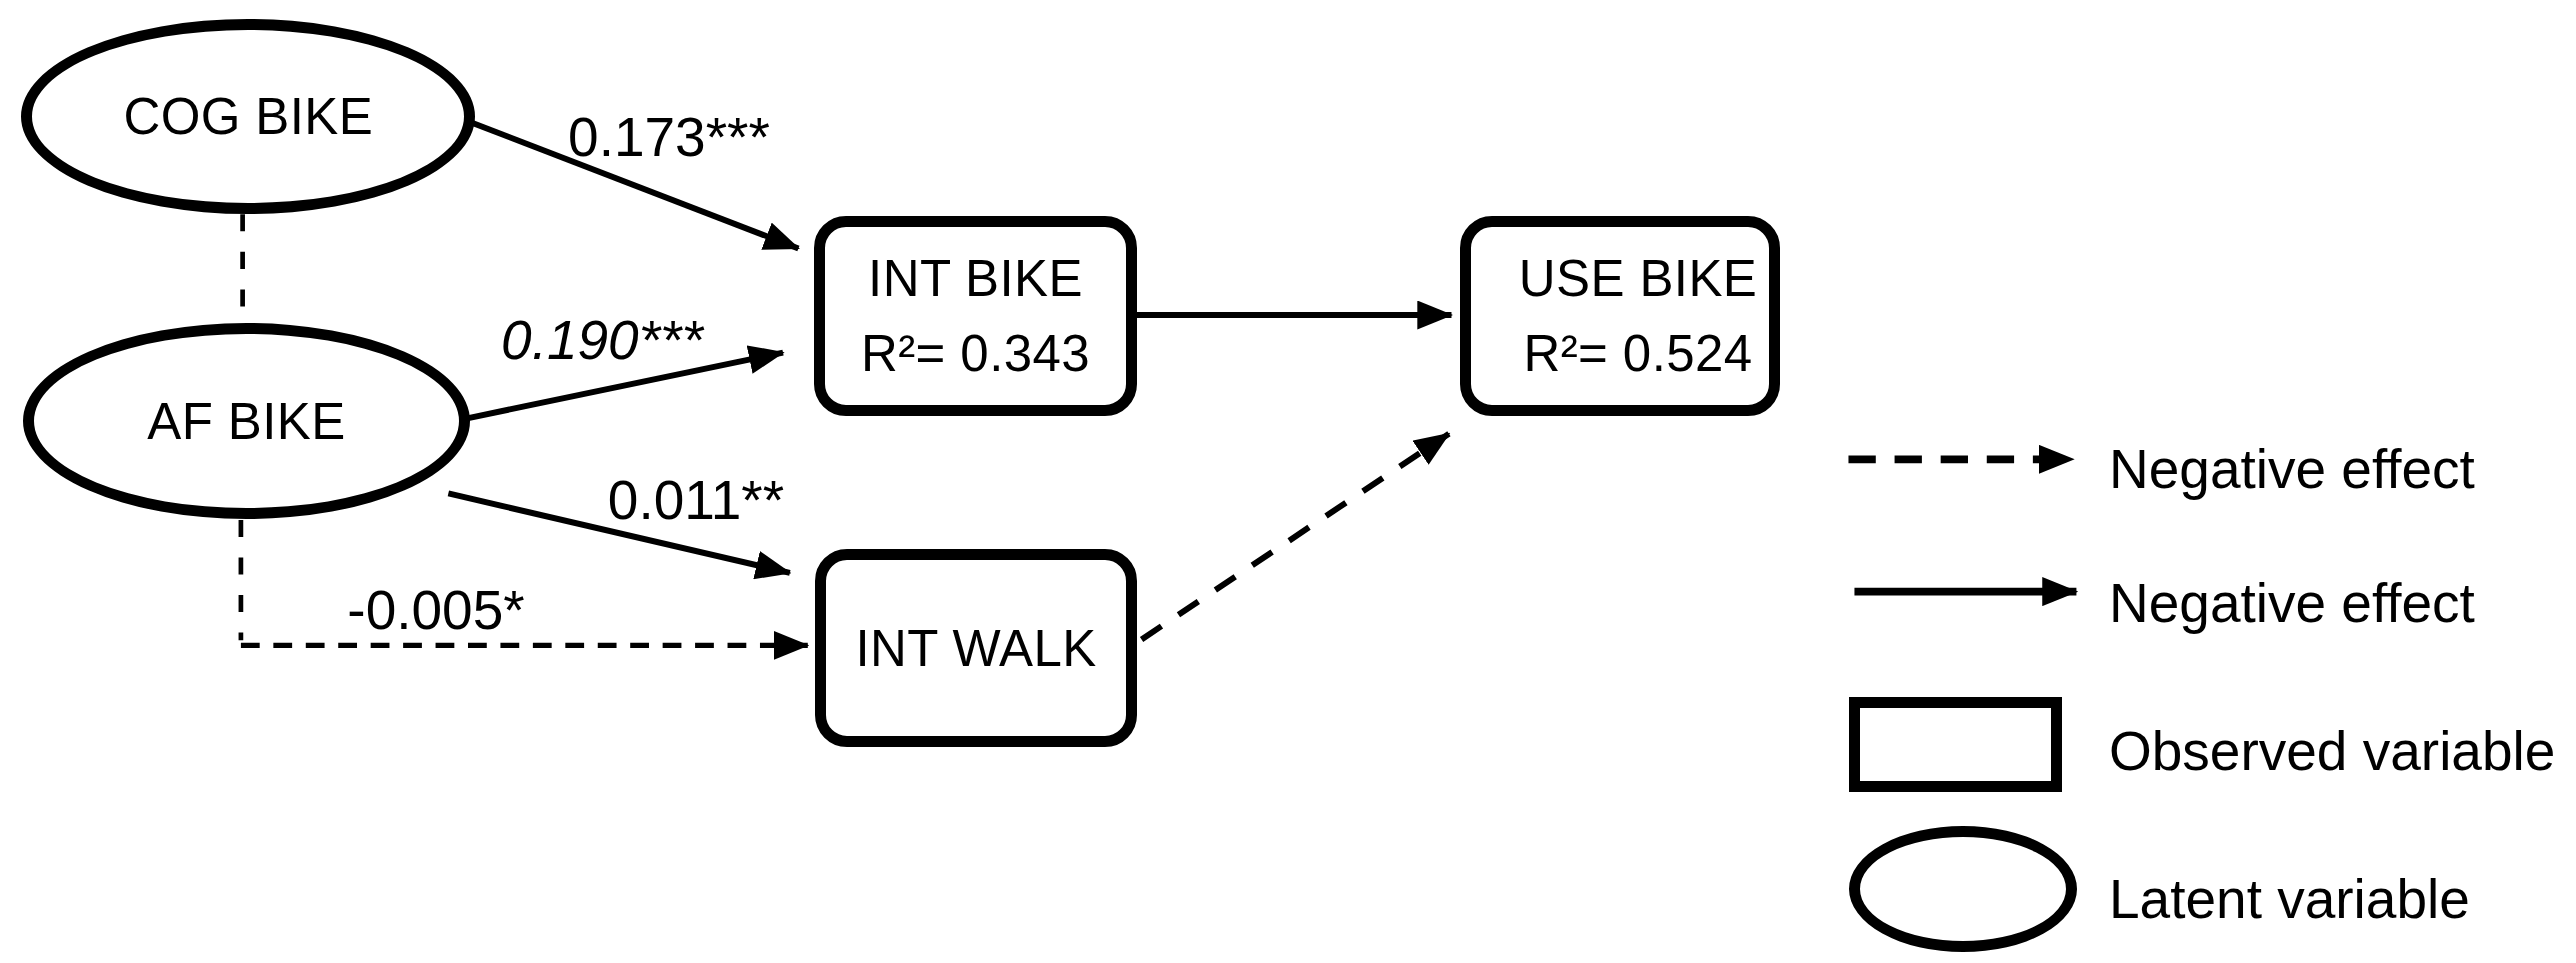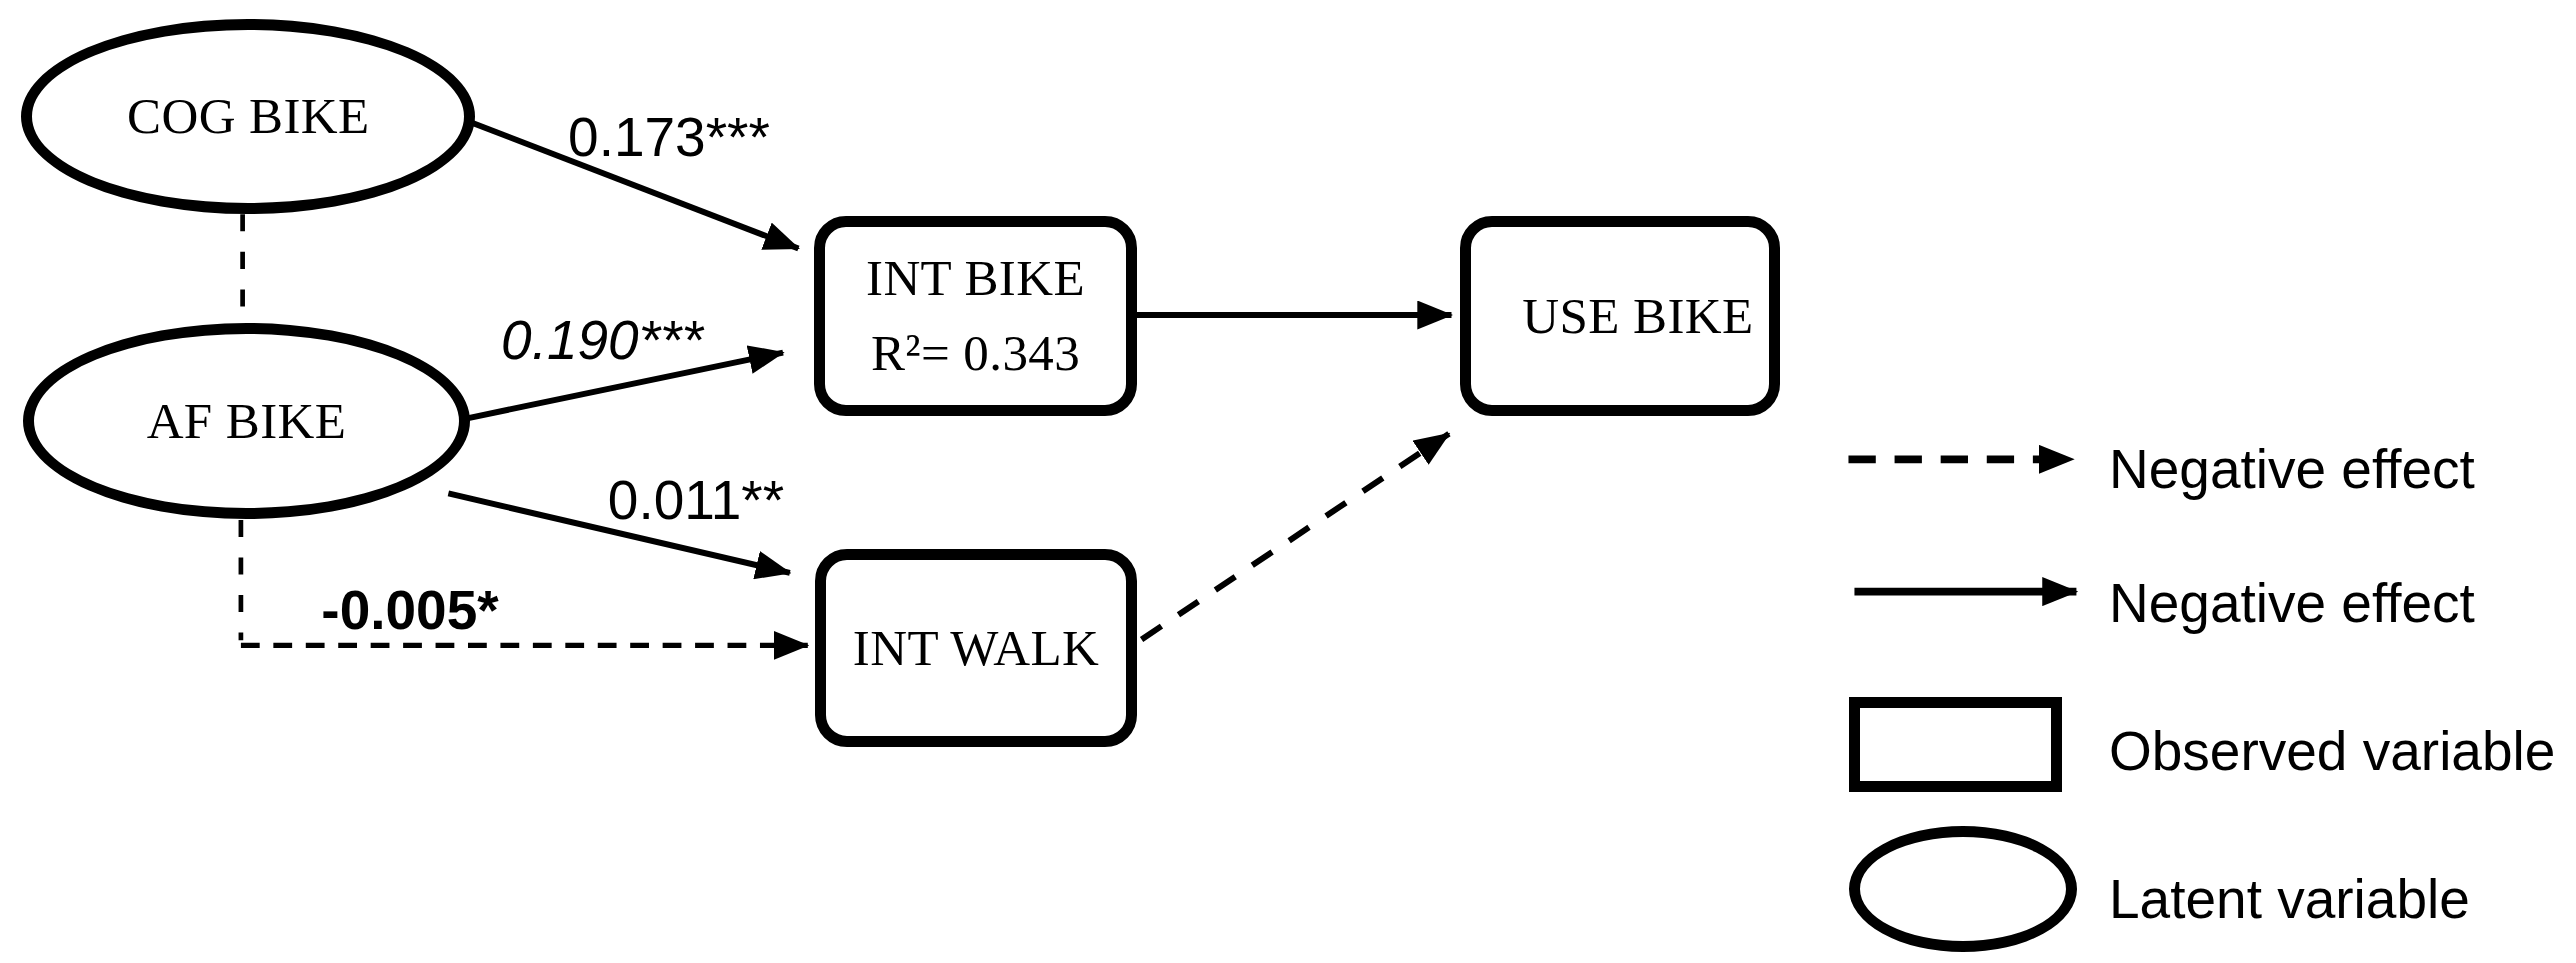--- a/index.html
+++ b/index.html
@@ -36,21 +36,21 @@
     letter-spacing: 0.4px;
     border-radius: 32px;
   }
   .node.ellipse {
     border: 11px solid #000000;
     border-radius: 50%;
   }
   .node.rect {
     border: 11px solid #000000;
   }
-  .node .line { display: block; white-space: nowrap; font-family: Liberation Serif, serif; }
+  .node .line { display: block; white-space: nowrap; }
   
   .coef {
     position: absolute;
     transform: translate(-50%, -50%);
     font-size: 55px;
     white-space: nowrap;
   }
   
   .legend-label {
     position: absolute;
@@ -114,26 +114,27 @@
     <span class="line">INT BIKE</span>
     <span class="line">R²= 0.343</span>
   </div>
 
   <div class="node rect" style="left:815px; top:549px; width:322px; height:198px;">
     <span class="line">INT WALK</span>
   </div>
 
   <div class="node rect" style="left:1460px; top:216px; width:320px; height:200px;padding-left:36px;">
     <span class="line">USE BIKE</span>
+    <span class="line">R²= 0.524</span>
   </div>
 
   <div class="coef" style="left:669px; top:137px;">0.173***</div>
   <div class="coef" style="left:602px; top:340px;font-style:italic;">0.190***</div>
   <div class="coef" style="left:696px; top:500px;">0.011**</div>
-  <div class="coef" style="left:410px; top:610px;font-weight:bold;">-0.005*</div>
+  <div class="coef" style="left:436px; top:610px;">-0.005*</div>
 
   <div>
     <div class="legend-label" style="left:2109px; top:469px;">Negative effect</div>
     <div class="legend-label" style="left:2109px; top:603px;">Negative effect</div>
 
     <div class="legend-rect" style="left:1849px; top:697px; width:213px; height:95px;"></div>
     <div class="legend-label" style="left:2109px; top:751px;">Observed variable</div>
 
     <div class="legend-ellipse" style="left:1849px; top:826px; width:228px; height:126px;"></div>
     <div class="legend-label" style="left:2109px; top:899px;">Latent variable</div>

